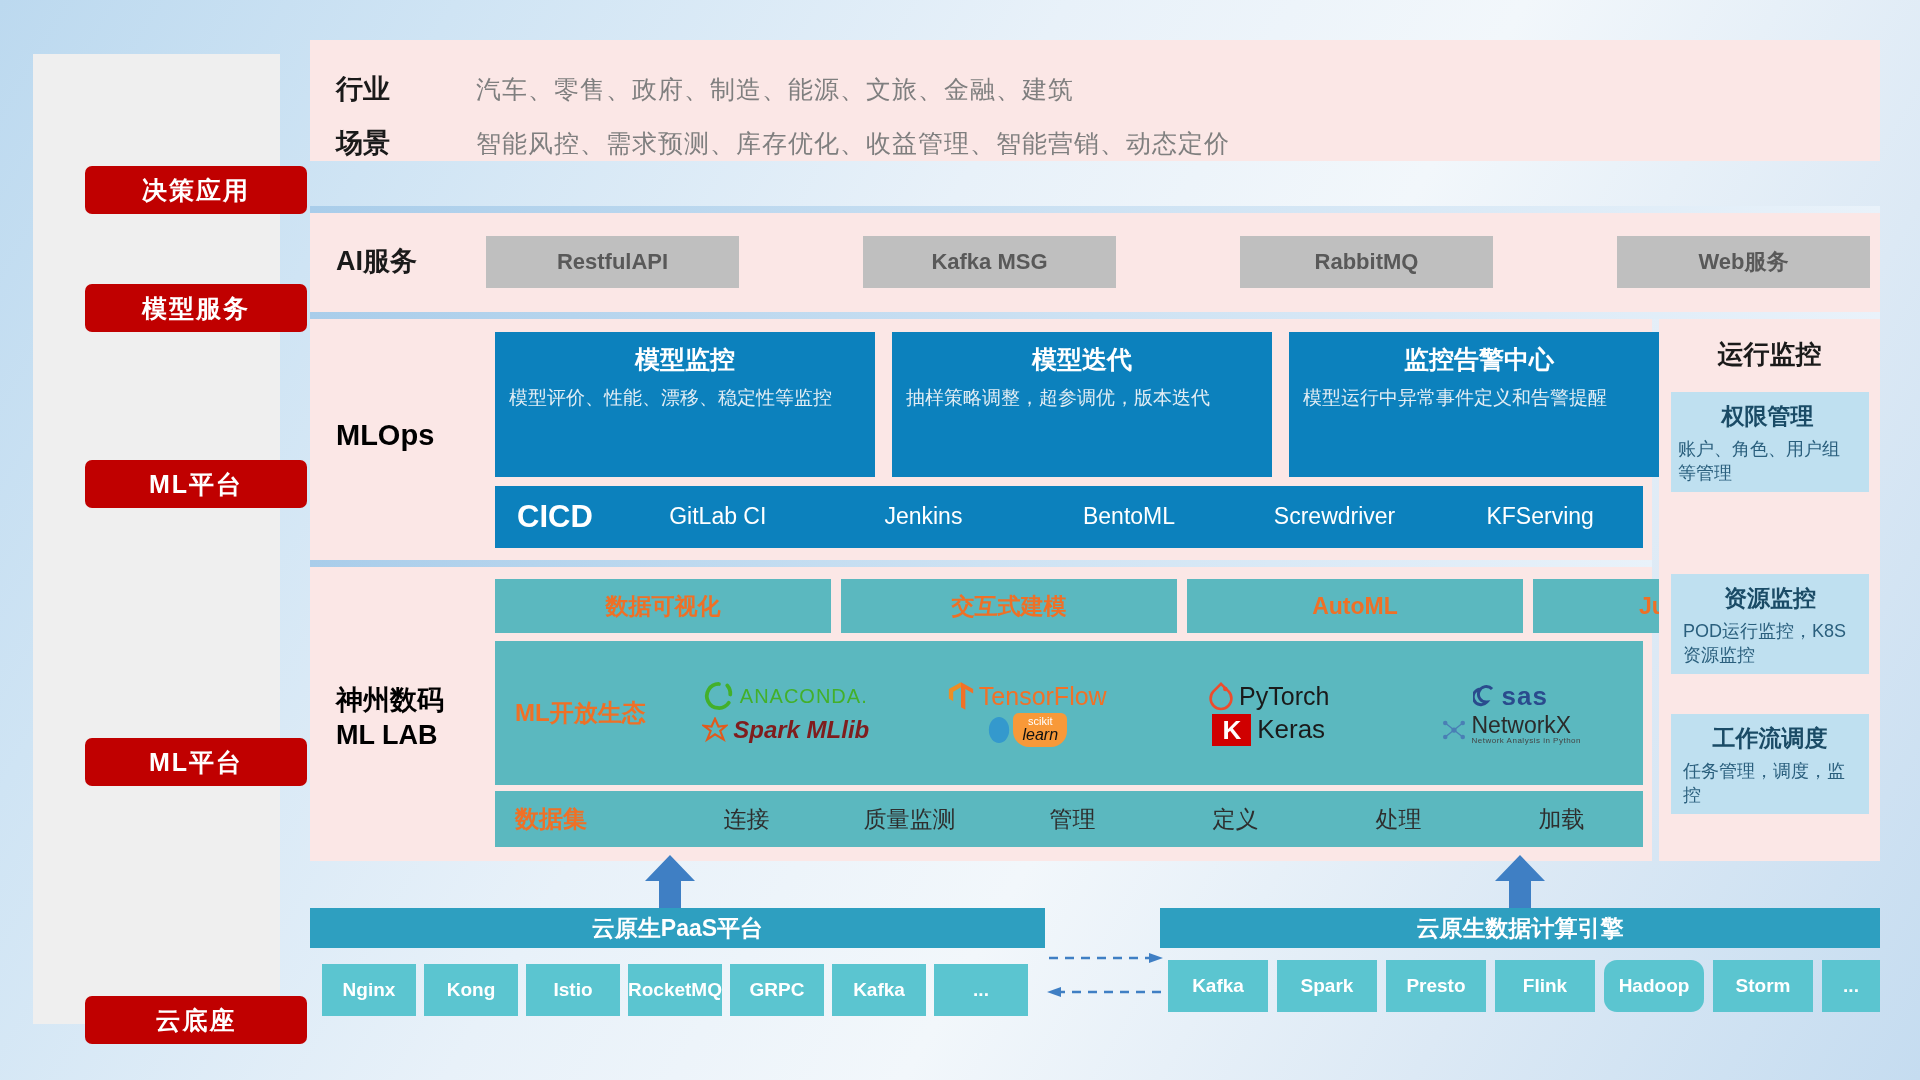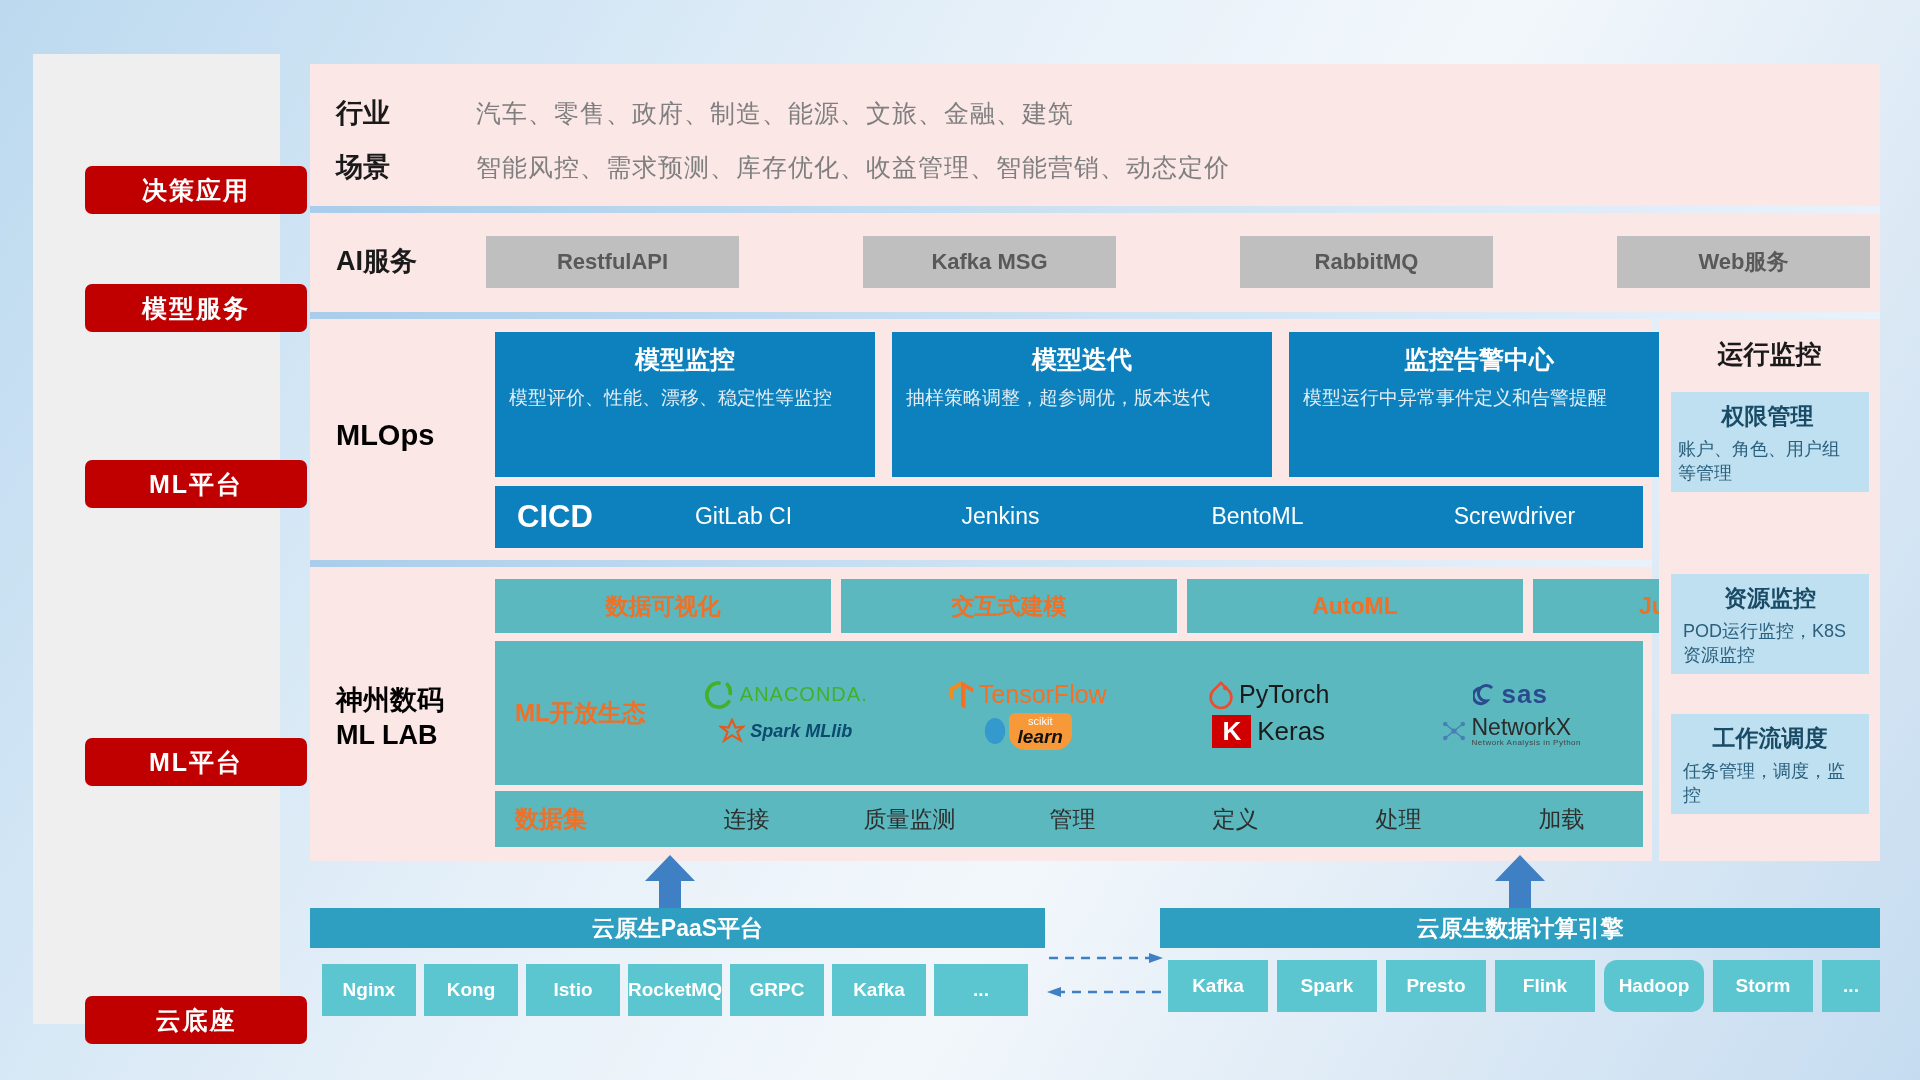--- a/index.html
+++ b/index.html
@@ -31,21 +31,21 @@
   .rail-chip.c2 { top:406px; }
   .rail-chip.c3 { top:684px; }
   .rail-chip.c4 { top:942px; }
 
   
   .band { position:absolute; background:#fbe7e6; }
   .band-sep { position:absolute; height:7px; left:310px; width:1570px;
       background:linear-gradient(90deg,#a9cdea,#cde2f3,#e9f2fa); }
 
   
-  .band1 { left:310px; top:64px; width:1570px; height:152px; }
+  .band1 { left:310px; top:40px; width:1570px; height:121px; }
   .row-lbl { font-size:27px; font-weight:bold; color:#1a1a1a; }
   .ind-grid { position:absolute; left:26px; top:22px; }
   .ind-line { display:flex; align-items:center; height:54px; }
   .ind-key { width:140px; font-size:27px; font-weight:bold; color:#1a1a1a; }
   .ind-val { font-size:25px; color:#7f7f7f; letter-spacing:1px; }
 
   
   .band2 { left:310px; top:213px; width:1570px; height:99px; }
   .band2 .lbl { position:absolute; left:26px; top:30px; }
   .svc-row { position:absolute; left:176px; top:23px; display:flex; gap:124px; }
@@ -158,20 +158,21 @@
         <div class="d">模型运行中异常事件定义和告警提醒</div>
       </div>
     </div>
     <div class="cicd-bar">
       <div class="cicd-title">CICD</div>
       <div class="cicd-items">
         <div class="cicd-item">GitLab CI</div>
         <div class="cicd-item">Jenkins</div>
         <div class="cicd-item">BentoML</div>
         <div class="cicd-item">Screwdriver</div>
+        <div class="cicd-item">KFServing</div>
       </div>
     </div>
   </div>
   <div class="band-sep" style="top:560px; width:1342px;"></div>
 
   <div class="band band4">
     <div class="lbl">
       <div>神州数码</div>
       <div>ML LAB</div>
     </div>
@@ -214,30 +215,30 @@
           <svg width="26" height="26" viewBox="0 0 30 30">
             <path d="M22 7a9 9 0 1 0 -6 15 9 9 0 1 1 -6 -15" stroke="#2a4b8d" stroke-width="3.4" fill="none"></path>
           </svg>
           <span style="color:#2a4b8d;font-size:26px;font-weight:bold;letter-spacing:1px;">sas</span>
         </div>
 
         <div style="display:flex;align-items:center;gap:5px;">
           <svg width="26" height="26" viewBox="0 0 30 30">
             <path d="M15 2 L19 11 L28 10 L21 16 L25 26 L15 20 L6 26 L10 16 L2 10 L11 11 Z" fill="none" stroke="#e25a1c" stroke-width="2.4"></path>
           </svg>
-          <span style="color:#0c4a6e;font-size:18px;font-style:italic;font-weight:bold;text-align:center;">Spark MLlib</span>
+          <span style="color:#7f1d1d;font-size:24px;font-style:italic;font-weight:bold;text-align:center;">Spark MLlib</span>
         </div>
 
         <div style="display:flex;align-items:center;gap:2px;">
           <svg width="24" height="30" viewBox="0 0 26 32">
             <ellipse cx="13" cy="16" rx="11" ry="14" fill="#3499cd"></ellipse>
           </svg>
           <div style="background:#f89939;border-radius:6px 6px 16px 16px;padding:3px 9px;">
             <div style="font-size:11px;color:#fff;text-align:center;line-height:1;">scikit</div>
-            <div style="font-size:19px;color:#111;font-style:italic;font-weight:bold;line-height:1.05;">learn</div>
+            <div style="font-size:16px;color:#111;font-style:italic;font-weight:normal;line-height:1.05;">learn</div>
           </div>
         </div>
 
         <div style="display:flex;align-items:center;gap:6px;">
           <div style="background:#d00000;color:#fff;font-size:26px;font-weight:bold;padding:2px 10px;line-height:1.1;">K</div>
           <span style="color:#1a1a1a;font-size:26px;">Keras</span>
         </div>
 
         <div style="display:flex;align-items:center;gap:4px;">
           <svg width="28" height="28" viewBox="0 0 32 32">

